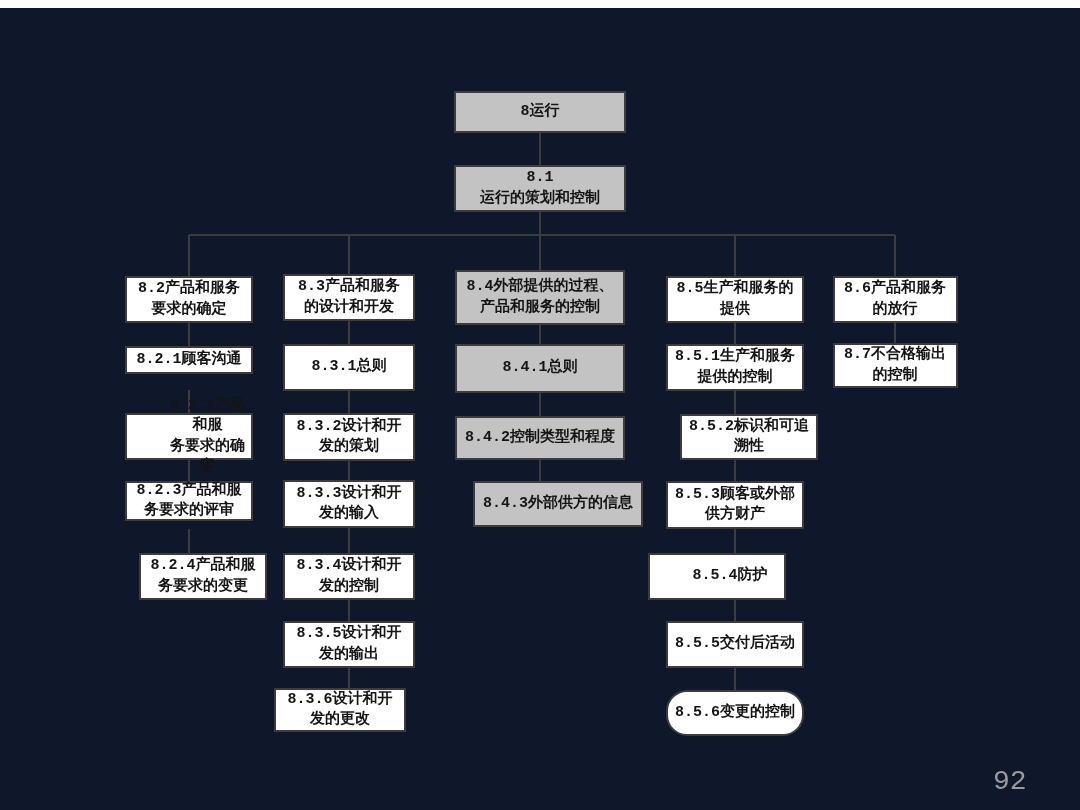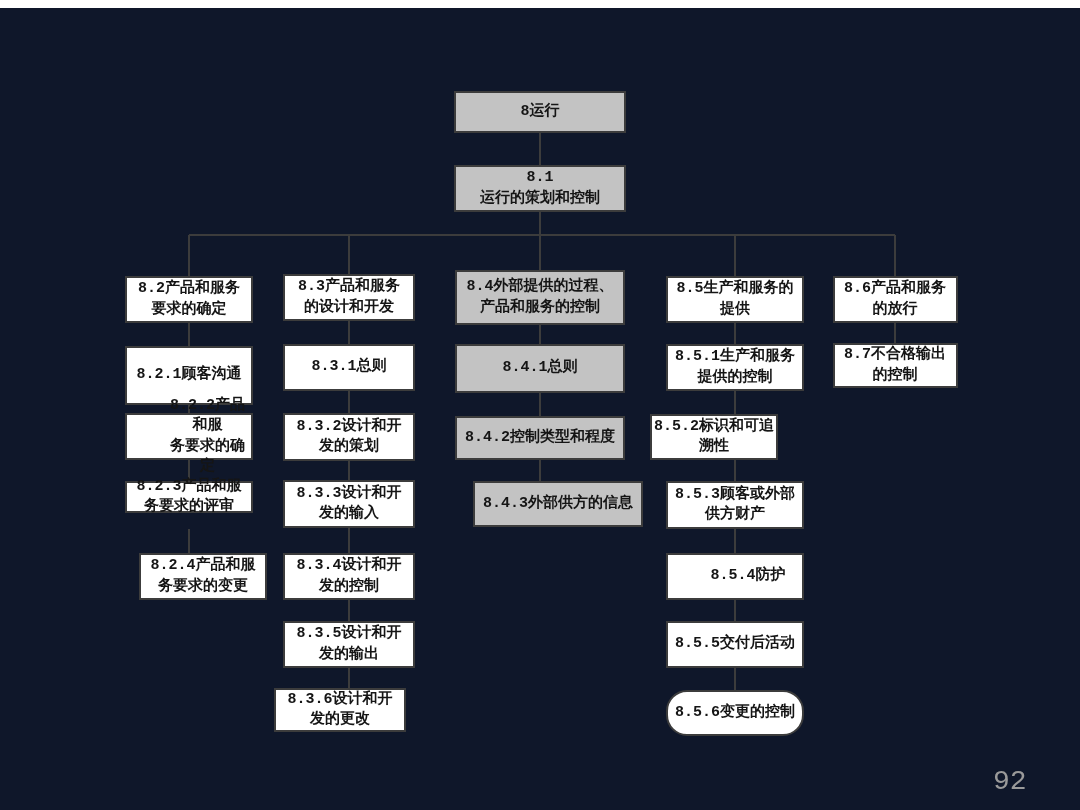--- a/index.html
+++ b/index.html
@@ -84,24 +84,24 @@
       <line x1="735" y1="660" x2="735" y2="682" stroke="#3c3c3c" stroke-width="2"></line>
       <line x1="895" y1="227" x2="895" y2="268" stroke="#3c3c3c" stroke-width="2"></line>
       <line x1="895" y1="315" x2="895" y2="335" stroke="#3c3c3c" stroke-width="2"></line>
     </svg>
   <div id="node-layer">
       <div class="flow-node gray" style="left: 454px; top: 83px; width: 172px; height: 42px;">8运行</div>
       <div class="flow-node gray" style="left: 454px; top: 157px; width: 172px; height: 47px;">8.1
 运行的策划和控制</div>
       <div class="flow-node" style="left: 125px; top: 268px; width: 128px; height: 47px;">8.2产品和服务
 要求的确定</div>
-      <div class="flow-node" style="left: 125px; top: 338px; width: 128px; height: 59px;">8.2.1顾客沟通</div>
+      <div class="flow-node" style="left: 125px; top: 338px; width: 128px; height: 28px;">8.2.1顾客沟通</div>
       <div class="flow-node" style="left: 125px; top: 405px; width: 128px; height: 47px; padding-left: 39px;">8.2.2产品和服
 务要求的确定</div>
-      <div class="flow-node" style="left: 125px; top: 473px; width: 128px; height: 32px;">8.2.3产品和服
+      <div class="flow-node" style="left: 125px; top: 473px; width: 128px; height: 40px;">8.2.3产品和服
 务要求的评审</div>
       <div class="flow-node" style="left: 139px; top: 545px; width: 128px; height: 47px;">8.2.4产品和服
 务要求的变更</div>
       <div class="flow-node" style="left: 283px; top: 266px; width: 132px; height: 47px;">8.3产品和服务
 的设计和开发</div>
       <div class="flow-node" style="left: 283px; top: 336px; width: 132px; height: 47px;">8.3.1总则</div>
       <div class="flow-node" style="left: 283px; top: 405px; width: 132px; height: 48px;">8.3.2设计和开
 发的策划</div>
       <div class="flow-node" style="left: 283px; top: 472px; width: 132px; height: 48px;">8.3.3设计和开
 发的输入</div>
@@ -113,25 +113,25 @@
 发的更改</div>
       <div class="flow-node gray" style="left: 455px; top: 262px; width: 170px; height: 55px;">8.4外部提供的过程、
 产品和服务的控制</div>
       <div class="flow-node gray" style="left: 455px; top: 336px; width: 170px; height: 49px;">8.4.1总则</div>
       <div class="flow-node gray" style="left: 455px; top: 408px; width: 170px; height: 44px;">8.4.2控制类型和程度</div>
       <div class="flow-node gray" style="left: 473px; top: 473px; width: 170px; height: 46px;">8.4.3外部供方的信息</div>
       <div class="flow-node" style="left: 666px; top: 268px; width: 138px; height: 47px;">8.5生产和服务的
 提供</div>
       <div class="flow-node" style="left: 666px; top: 336px; width: 138px; height: 47px; text-align: center;">8.5.1生产和服务
 提供的控制</div>
-      <div class="flow-node" style="left: 650px; top: 406px; width: 128px; height: 46px;">8.5.2标识和可追
+      <div class="flow-node" style="left: 680px; top: 406px; width: 138px; height: 46px;">8.5.2标识和可追
 溯性</div>
       <div class="flow-node" style="left: 666px; top: 473px; width: 138px; height: 48px;">8.5.3顾客或外部
 供方财产</div>
-      <div class="flow-node" style="left: 666px; top: 545px; width: 138px; height: 47px; padding-left: 28px;">8.5.4防护</div>
+      <div class="flow-node" style="left: 648px; top: 545px; width: 138px; height: 47px; padding-left: 28px;">8.5.4防护</div>
       <div class="flow-node" style="left: 666px; top: 613px; width: 138px; height: 47px;">8.5.5交付后活动</div>
       <div class="flow-node" style="left: 666px; top: 682px; width: 138px; height: 46px; border-radius: 21px;">8.5.6变更的控制</div>
       <div class="flow-node" style="left: 832.5px; top: 268px; width: 125px; height: 47px;">8.6产品和服务
 的放行</div>
       <div class="flow-node" style="left: 832.5px; top: 335px; width: 125px; height: 45px;">8.7不合格输出
 的控制</div>
     </div>
   <div class="page-num">92</div>
 </div>
 

